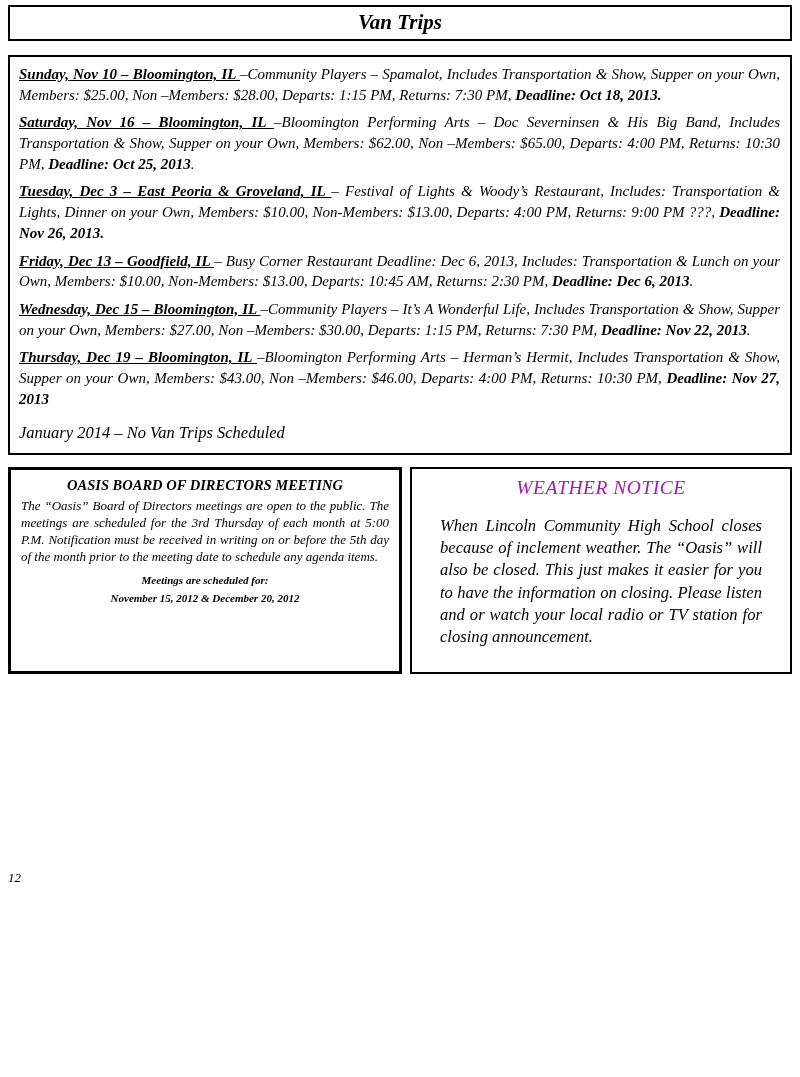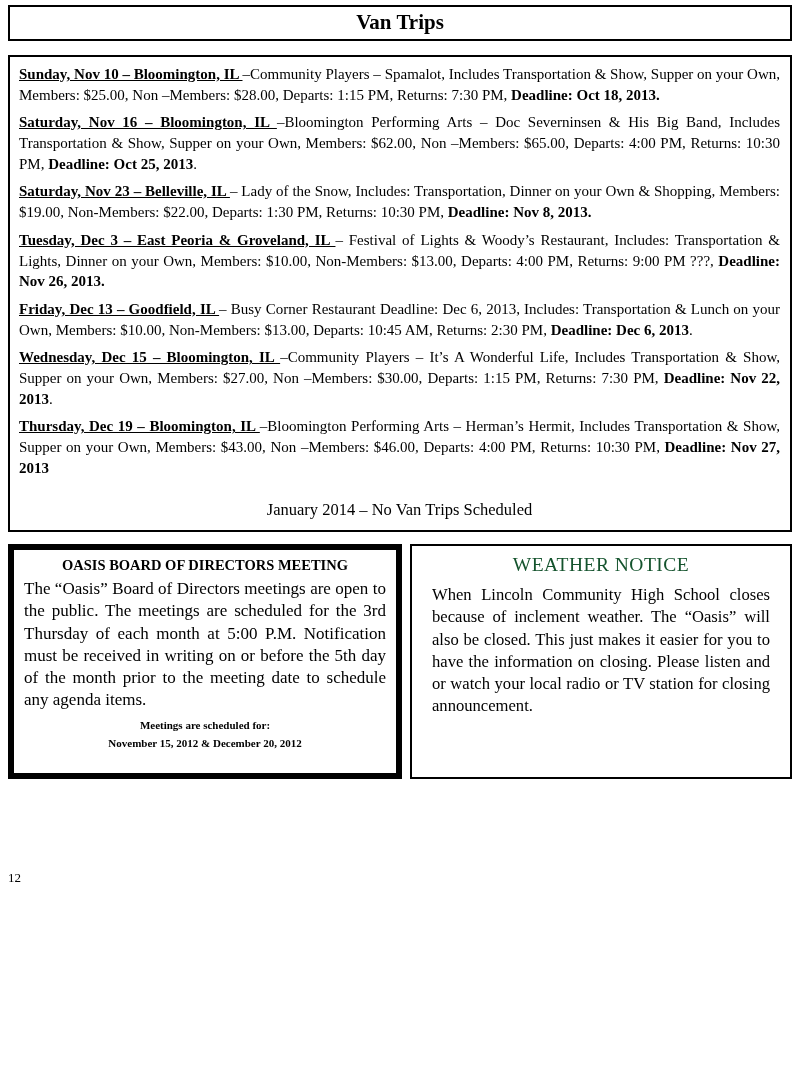--- a/index.html
+++ b/index.html
@@ -9,20 +9,21 @@
     width: 800px;
     font-family: "Liberation Serif", "DejaVu Serif", serif;
     color: #000;
   }
   .page {
     width: 800px;
     height: 900px;
     display: flex;
     flex-direction: column;
     padding: 5px 8px 10px 8px;
+    font-style: italic;
   }
   .title-box {
     border: 2px solid #000;
     text-align: center;
     padding: 3px 0 4px 0;
     margin-bottom: 14px;
   }
   .title-box h1 {
     margin: 0;
     font-size: 21px;
@@ -36,44 +37,43 @@
     margin: 0 0 7px 0;
     font-size: 15px;
     line-height: 1.38;
     text-align: justify;
   }
   .trip:last-of-type { margin-bottom: 4px; }
   .seg-lead { font-weight: bold; text-decoration: underline; }
   .seg-bold { font-weight: bold; }
   .seg-normal { font-weight: normal; }
   .january-note {
-    text-align: center;
     font-size: 16.5px;
-    margin: 22px 0 4px 0;
+    margin: 14px 0 4px 0;
   }
   .bottom-row {
     display: flex;
     gap: 8px;
     align-items: stretch;
     margin-top: 12px;
   }
   .board-box {
     flex: 0 0 394px;
-    border: 6px solid #000000;
-    padding: 7px 10px 18px 10px;
+    border: 3px solid #000000;
+    padding: 7px 10px 24px 10px;
     min-height: 191px;
   }
   .board-title {
     text-align: center;
     font-size: 14.5px;
     font-weight: bold;
     margin: 0 0 4px 0;
   }
   .board-body {
-    font-size: 17px;
+    font-size: 13px;
     line-height: 1.3;
     text-align: justify;
     margin: 0 0 8px 0;
   }
   .board-label, .board-dates {
     text-align: center;
     font-size: 11px;
     font-weight: bold;
     margin: 0 0 6px 0;
   }
@@ -81,28 +81,28 @@
     flex: 1 1 auto;
     border: 2px solid #000;
     padding: 6px 12px 8px 12px;
     min-height: 188px;
   }
   .weather-title {
     text-align: center;
     font-size: 19.5px;
     font-weight: normal;
     letter-spacing: 0.5px;
-    color: #14532d;
+    color: #a21caf;
     margin: 2px 0 6px 0;
   }
   .weather-body {
     font-size: 16.6px;
     line-height: 1.33;
     text-align: justify;
-    margin: 8px;
+    margin: 16px;
   }
   .page-footer {
     margin-top: auto;
     text-align: left;
     font-size: 13px;
     padding-bottom: 4px;
   }
 </style>
 </head>
 <body>
@@ -110,21 +110,20 @@
 <div class="page">
 
   <div class="title-box">
     <h1>Van Trips</h1>
   </div>
 
   <div class="trips-box">
     <div>
         <p class="trip"><span class="seg-lead">Sunday, Nov 10 – Bloomington, IL </span><span class="seg-normal">–Community Players – Spamalot, Includes Transportation &amp; Show, Supper on your Own, Members: $25.00, Non –Members: $28.00, Departs: 1:15 PM, Returns: 7:30 PM, </span><span class="seg-bold">Deadline: Oct 18, 2013.</span></p>
         <p class="trip"><span class="seg-lead">Saturday, Nov 16 – Bloomington, IL </span><span class="seg-normal">–Bloomington Performing Arts – Doc Severninsen &amp; His Big Band, Includes Transportation &amp; Show, Supper on your Own, Members: $62.00, Non –Members: $65.00, Departs: 4:00 PM, Returns: 10:30 PM, </span><span class="seg-bold">Deadline: Oct 25, 2013</span><span class="seg-normal">.</span></p>
-        <p class="trip"><span class="seg-lead">Saturday, Nov 23 – Belleville, IL </span><span class="seg-normal">– Lady of the Snow, Includes: Transportation, Dinner on your Own &amp; Shopping, Members: $19.00, Non-Members: $22.00, Departs: 1:30 PM, Returns: 10:30 PM, </span><span class="seg-bold">Deadline: Nov 8, 2013.</span></p>
         <p class="trip"><span class="seg-lead">Tuesday, Dec 3 – East Peoria &amp; Groveland, IL </span><span class="seg-normal">– Festival of Lights &amp; Woody’s Restaurant, Includes: Transportation &amp; Lights, Dinner on your Own, Members: $10.00, Non-Members: $13.00, Departs: 4:00 PM, Returns: 9:00 PM ???, </span><span class="seg-bold">Deadline: Nov 26, 2013.</span></p>
         <p class="trip"><span class="seg-lead">Friday, Dec 13 – Goodfield, IL </span><span class="seg-normal">– Busy Corner Restaurant Deadline: Dec 6, 2013, Includes: Transportation &amp; Lunch on your Own, Members: $10.00, Non-Members: $13.00, Departs: 10:45 AM, Returns: 2:30 PM, </span><span class="seg-bold">Deadline: Dec 6, 2013</span><span class="seg-normal">.</span></p>
         <p class="trip"><span class="seg-lead">Wednesday, Dec 15 – Bloomington, IL </span><span class="seg-normal">–Community Players – It’s A Wonderful Life, Includes Transportation &amp; Show, Supper on your Own, Members: $27.00, Non –Members: $30.00, Departs: 1:15 PM, Returns: 7:30 PM, </span><span class="seg-bold">Deadline: Nov 22, 2013</span><span class="seg-normal">.</span></p>
         <p class="trip"><span class="seg-lead">Thursday, Dec 19 – Bloomington, IL </span><span class="seg-normal">–Bloomington Performing Arts – Herman’s Hermit, Includes Transportation &amp; Show, Supper on your Own, Members: $43.00, Non –Members: $46.00, Departs: 4:00 PM, Returns: 10:30 PM, </span><span class="seg-bold">Deadline: Nov 27, 2013</span></p>
       </div>
     <p class="january-note">January 2014 – No Van Trips Scheduled</p>
   </div>
 
   <div class="bottom-row">
 

